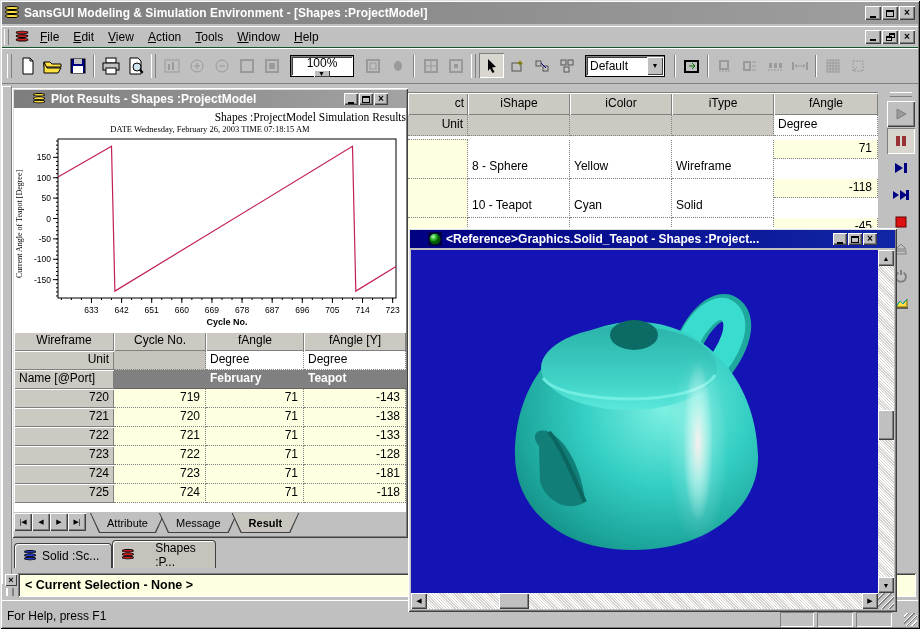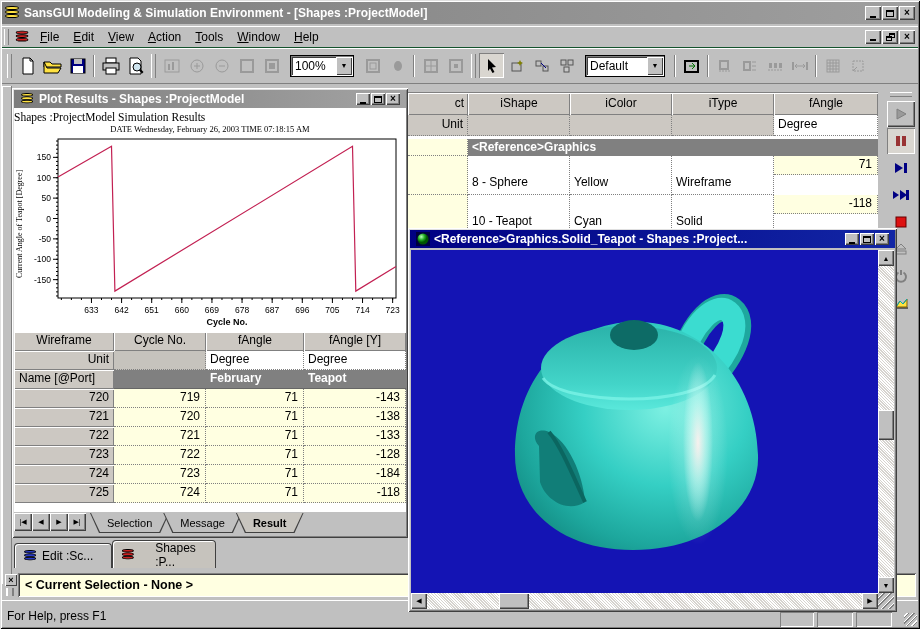--- a/index.html
+++ b/index.html
@@ -54,27 +54,27 @@
     text-align:center;padding:3px 4px;height:22px;}
   .ot-stubh{text-align:right;}
   .ot-unit{background:#ccc8c2;border-right:1px dotted #808080;border-bottom:1px dotted #808080;padding:2px 4px;height:21px;}
   .ot-unit.white{background:#fff;}
   .ot-stub{background:#ffffe1;border-right:1px dotted #808080;border-bottom:1px dotted #808080;}
   .ot-group{grid-column:2 / 6;background:#808080;color:#fff;font-weight:bold;padding:1px 4px;height:17px;}
   .ot-txt{background:#fff;border-right:1px dotted #808080;border-bottom:1px dotted #808080;padding:19px 4px;height:19px;}
   .ot-num{background:#ffffe1;border-right:1px dotted #808080;border-bottom:1px dotted #808080;padding:1px 5px;text-align:right;height:19px;}
   
   #plotwin{left:12px;top:88px;width:396px;height:450px;background:#c0c0c0;z-index:2;}
-  .ctitle{position:absolute;left:2px;top:2px;right:2px;height:18px;display:flex;align-items:center;padding:0 6px;color:#fff;font-weight:bold;font-size:12px;}
+  .ctitle{position:absolute;left:2px;top:2px;right:2px;height:18px;display:flex;align-items:center;padding:0 18px;color:#fff;font-weight:bold;font-size:12px;}
   .ctitle.gray{background:linear-gradient(90deg,#7d7d7d,#a3a3a3);}
   .ctitle.blue{background:linear-gradient(90deg,#000083,#1226a5);}
   .ctitle .ttext{margin-left:4px;white-space:nowrap;overflow:hidden;flex:1;}
   .ctitle .winbtn{width:14px;height:12px;}
   #plotbody{position:absolute;left:2px;top:20px;width:392px;height:428px;background:#fff;}
-  #charttitle{position:absolute;top:3px;left:0;right:0;text-align:left;font-family:"Liberation Serif",serif;font-size:11.5px;color:#000;}
+  #charttitle{position:absolute;top:3px;left:0;right:0;text-align:right;font-family:"Liberation Serif",serif;font-size:11.5px;color:#000;}
   #chartsub{position:absolute;top:16px;left:0;right:0;text-align:center;font-family:"Liberation Serif",serif;font-size:8.5px;color:#000;}
   #ylab{position:absolute;left:1px;top:36px;width:12px;height:160px;font-family:"Liberation Serif",serif;font-size:8px;
     writing-mode:vertical-rl;transform:rotate(180deg);text-align:center;white-space:nowrap;}
   #chart-svg{position:absolute;left:12px;top:26px;}
   
   #restable{position:absolute;left:0px;top:224px;width:392px;font-size:12px;background:#fff;}
   .rt-row{display:grid;grid-template-columns:100px 92px 98px 102px;}
   .rt-head{background:#ccc8c2;box-shadow:inset 1px 1px 0 #fff, inset -1px -1px 0 #808080;padding:1px 5px;height:19px;}
   .rt-head.lab{text-align:right;}
   .rt-head.lab2{text-align:left;}
@@ -240,21 +240,21 @@
       <svg width="16" height="16">
           <rect x="2" y="2" width="12" height="12" fill="none" stroke="#9a9a9a" stroke-width="2"></rect>
         </svg>
       </span>
     <span class="tbtn dis">
       <svg width="16" height="16">
           <rect x="2" y="2" width="12" height="12" fill="none" stroke="#9a9a9a" stroke-width="2"></rect>
           <rect x="5" y="5" width="6" height="6" fill="#9a9a9a"></rect>
         </svg>
       </span>
-    <span class="combo" style="width:64px;margin:0 6px;">
+    <span class="combo" style="width:64px;margin:0 6px;flex-direction:column;">
       <span class="cval">100%</span>
       <span class="cbtn">▼</span>
     </span>
     <span class="tbtn dis">
       <svg width="16" height="16">
           <rect x="2" y="2" width="12" height="12" fill="none" stroke="#9a9a9a" stroke-width="2"></rect>
           <rect x="5" y="5" width="6" height="6" fill="none" stroke="#9a9a9a"></rect>
         </svg>
       </span>
     <span class="tbtn dis">
@@ -367,21 +367,20 @@
     <div class="ot-row">
       <div class="ot-unit" style="text-align:right;background:#ccc8c2;">Unit</div>
       <div class="ot-unit"></div>
       <div class="ot-unit"></div>
       <div class="ot-unit"></div>
       <div class="ot-unit white">Degree</div>
     </div>
     <div style="height:3px;background:#fff;"></div>
     <div class="ot-row">
       <div class="ot-stub"></div>
-      <div class="ot-group">&lt;Reference&gt;Graphics</div>
     </div>
     <div id="objrows">
         <div class="ot-row">
           <div class="ot-stub"></div>
           <div class="ot-txt">8 - Sphere</div>
           <div class="ot-txt">Yellow</div>
           <div class="ot-txt">Wireframe</div>
           <div class="ot-num">71</div>
         </div>
         <div class="ot-row">
@@ -586,38 +585,38 @@
             <div class="rt-row">
               <div class="rt-head lab">723</div>
               <div class="rt-num">722</div>
               <div class="rt-num">71</div>
               <div class="rt-num">-128</div>
             </div>
             <div class="rt-row">
               <div class="rt-head lab">724</div>
               <div class="rt-num">723</div>
               <div class="rt-num">71</div>
-              <div class="rt-num">-184</div>
+              <div class="rt-num">-181</div>
             </div>
             <div class="rt-row">
               <div class="rt-head lab">725</div>
               <div class="rt-num">724</div>
               <div class="rt-num">71</div>
               <div class="rt-num">-118</div>
             </div>
           </div>
       </div>
 
       <div id="sheetrow">
         <span class="navbtn">|◀</span>
         <span class="navbtn">◀</span>
         <span class="navbtn">▶</span>
         <span class="navbtn">▶|</span>
         <span class="stab-o" style="margin-left:4px;">
-            <span class="stab">Selection</span>
+            <span class="stab">Attribute</span>
           </span>
         <span class="stab-o">
             <span class="stab">Message</span>
           </span>
         <span class="stab-o">
             <span class="stab active">Result</span>
           </span>
       </div>
     </div>
   </div>
@@ -744,21 +743,21 @@
       </div>
   </div>
 
   <div class="abs" id="doctabs">
     <span class="dtab" style="left:2px;width:98px;">
       <span class="disks blue">
           <i></i>
           <i></i>
           <i></i>
         </span>
-      <span>Edit :Sc...</span>
+      <span>Solid :Sc...</span>
     </span>
     <span class="dtab active" style="left:100px;width:104px;gap:22px;">
       <span class="disks red">
           <i></i>
           <i></i>
           <i></i>
         </span>
       <span>Shapes :P...</span>
     </span>
   </div>

